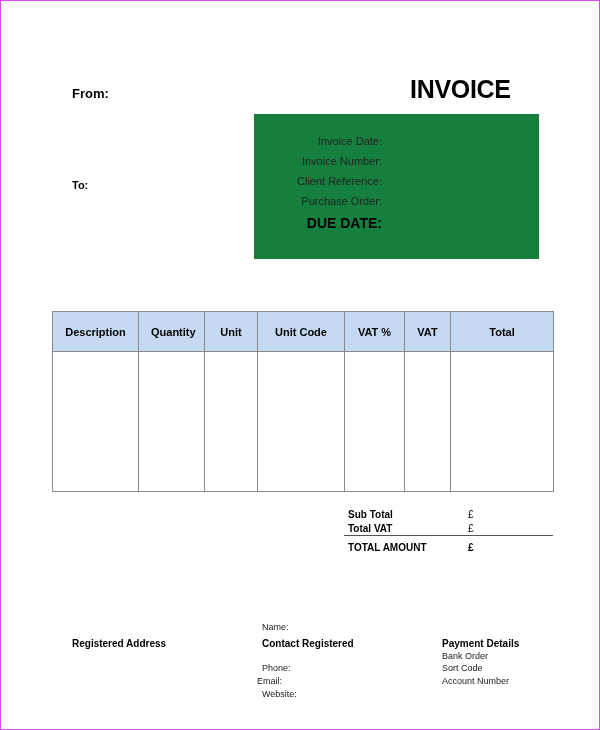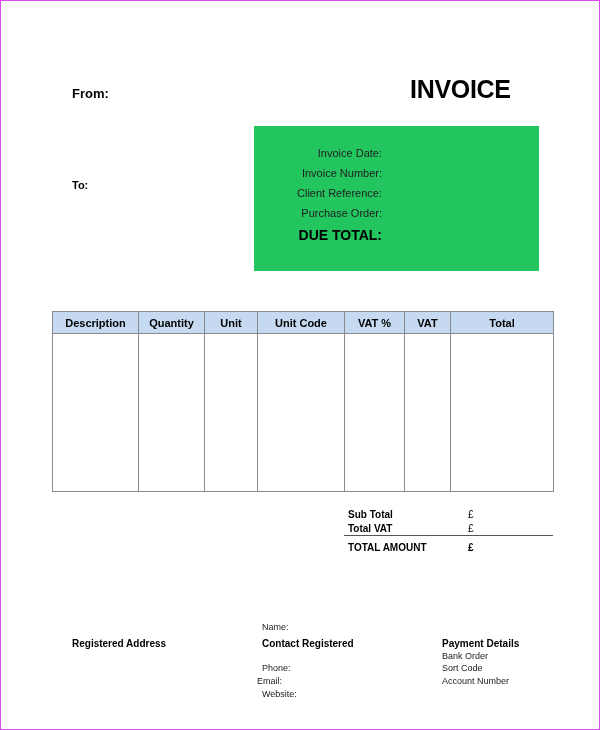--- a/index.html
+++ b/index.html
@@ -4,28 +4,28 @@
 <style>
   html, body { margin: 0; padding: 0; background: #ffffff; }
   body { width: 600px; height: 730px; position: relative; overflow: hidden;
          font-family: "Liberation Sans", sans-serif; color: #000; }
   .page { position: absolute; left: 0; top: 0; width: 598px; height: 728px;
           border: 1px solid #d946ef; background: #fff; }
   .abs { position: absolute; }
   .from-label { left: 71px; top: 85px; font-size: 13px; font-weight: bold; }
   .to-label { left: 71px; top: 178px; font-size: 11px; font-weight: bold; }
   .title { left: 409px; top: 74px; font-size: 25px; font-weight: bold; letter-spacing: -0.3px; }
-  .info-box { left: 253px; top: 125px; width: 285px; height: 145px; background: #22c55e; }
+  .info-box { left: 253px; top: 113px; width: 285px; height: 145px; background: #15803d; }
   .info-row { position: absolute; right: 157px; font-size: 11px; color: #222; white-space: nowrap; }
   .info-row.due { font-size: 14px; font-weight: bold; color: #000; }
 
   .items { position: absolute; left: 51px; top: 310px; width: 501px; height: 181px;
            border-collapse: collapse; table-layout: fixed; }
   .items th { background: #c5d9f1; font-size: 11px; font-weight: bold; height: 15px;
-              padding: 3px; border: 1px solid #8a8a8a; text-align: center; }
+              padding: 12px; border: 1px solid #8a8a8a; text-align: center; }
   .items td { border-left: 1px solid #8a8a8a; border-right: 1px solid #8a8a8a;
               border-bottom: 1px solid #8a8a8a; padding: 0; }
 
   .totals { left: 347px; width: 205px; font-size: 10px; font-weight: bold; }
   .totals .lbl { position: absolute; left: 0; }
   .totals .cur { position: absolute; left: 120px; font-weight: normal; }
   .totals.grand .cur { font-weight: bold; }
   .sep { left: 343px; top: 534px; width: 209px; height: 0; border-top: 1.5px solid #555; }
 
   .foot-h { font-size: 10px; font-weight: bold; }
@@ -38,21 +38,21 @@
 
   <div class="abs from-label">From:</div>
   <div class="abs title">INVOICE</div>
   <div class="abs to-label">To:</div>
 
   <div class="abs info-box">
     <div class="info-row" style="top:21px;">Invoice Date:</div>
     <div class="info-row" style="top:41px;">Invoice Number:</div>
     <div class="info-row" style="top:61px;">Client Reference:</div>
     <div class="info-row" style="top:81px;">Purchase Order:</div>
-    <div class="info-row due" style="top:101px;">DUE TOTAL:</div>
+    <div class="info-row due" style="top:101px;">DUE DATE:</div>
   </div>
 
   <table class="items">
     <colgroup>
       <col style="width:86px">
         <col style="width:66px">
         <col style="width:53px">
       <col style="width:87px">
         <col style="width:60px">
         <col style="width:46px">

